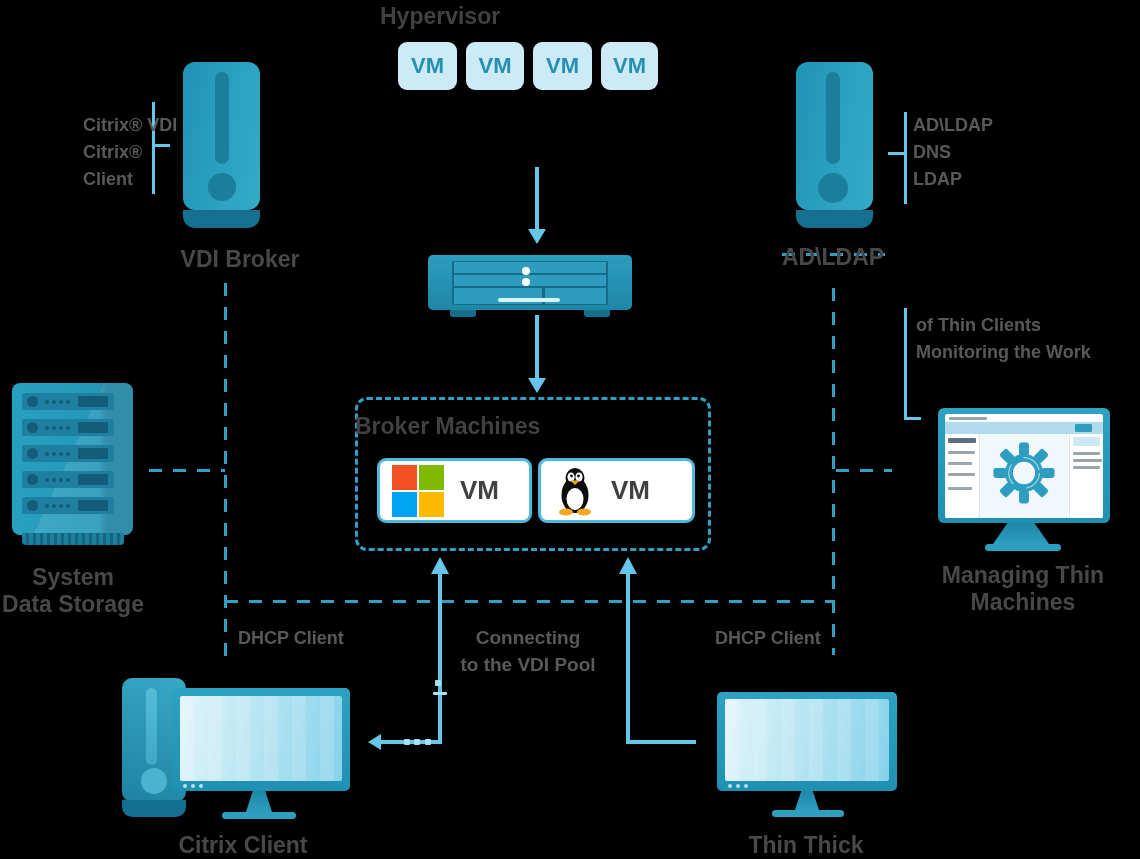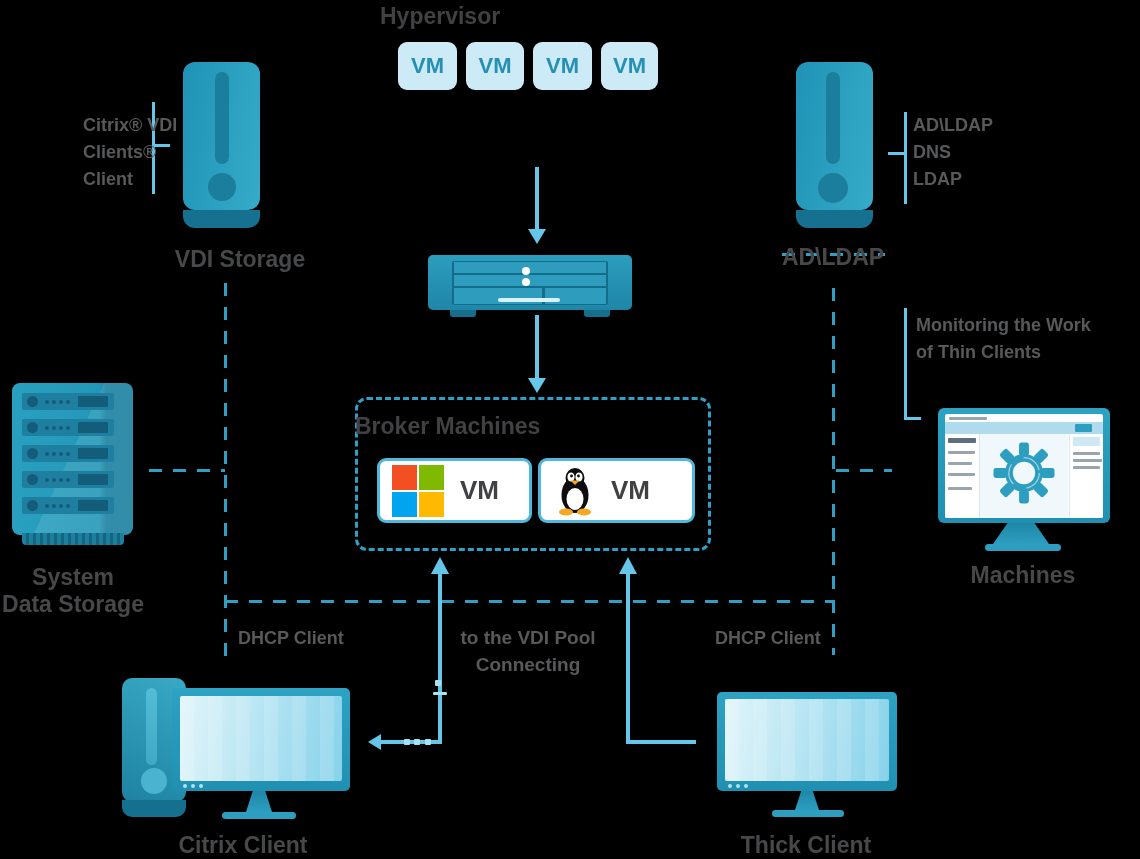--- a/index.html
+++ b/index.html
@@ -109,27 +109,27 @@
     </svg>
     <span class="vmtxt">VM</span>
   </div>
 
   <div class="abs" style="left:183px;top:62px;width:77px;height:166px;">
     <div class="abs tower-body" style="left:0;top:0;width:77px;height:148px;"></div>
     <div class="abs tower-slot" style="left:32px;top:10px;width:14px;height:92px;"></div>
     <div class="abs tower-dot" style="left:25px;top:111px;width:28px;height:28px;"></div>
     <div class="abs tower-base" style="left:0;top:148px;width:77px;height:18px;"></div>
   </div>
-  <div class="abs devlbl" style="left:145px;top:246px;width:190px;">VDI Storage</div>
+  <div class="abs devlbl" style="left:145px;top:246px;width:190px;">VDI Broker</div>
 
   <div class="abs sline" style="left:152px;top:102px;width:3px;height:92px;"></div>
   <div class="abs sline" style="left:154px;top:144px;width:16px;height:3px;"></div>
   <div class="abs ann" style="left:46px;top:112px;width:140px;margin-left:37px;">
     <div>Citrix® VDI</div>
-    <div>Clients®</div>
+    <div>Citrix®</div>
     <div>Client</div>
   </div>
 
   <div class="abs" style="left:796px;top:62px;width:77px;height:166px;">
     <div class="abs tower-body" style="left:0;top:0;width:77px;height:148px;"></div>
     <div class="abs tower-slot" style="left:30px;top:10px;width:14px;height:92px;"></div>
     <div class="abs tower-dot" style="left:22px;top:111px;width:30px;height:30px;"></div>
     <div class="abs tower-base" style="left:0;top:148px;width:77px;height:18px;"></div>
   </div>
   <div class="abs dash-h" style="left:782px;top:253px;width:103px;z-index:1;"></div>
@@ -251,28 +251,29 @@
         <div class="abs" style="left:3px;top:3px;width:27px;height:9px;background:#cfe9f4;border-radius:1px;"></div>
         <div class="abs gline" style="left:3px;top:18px;width:27px;height:3px;"></div>
         <div class="abs gline" style="left:3px;top:25px;width:29px;height:3px;"></div>
         <div class="abs gline" style="left:3px;top:32px;width:27px;height:3px;"></div>
       </div>
     </div>
     <div class="abs neck" style="left:55px;top:115px;width:56px;height:21px;"></div>
     <div class="abs mbase" style="left:47px;top:136px;width:76px;height:7px;"></div>
   </div>
   <div class="abs devlbl" style="left:933px;top:562px;width:180px;">
+    <div>Managing Thin</div>
     <div>Machines</div>
   </div>
 
   <div class="abs sline" style="left:904px;top:308px;width:3px;height:112px;"></div>
   <div class="abs sline" style="left:904px;top:417px;width:17px;height:3px;"></div>
   <div class="abs ann" style="left:916px;top:312px;width:210px;">
+    <div>of Thin Clients</div>
     <div>Monitoring the Work</div>
-    <div>of Thin Clients</div>
   </div>
 
   <div class="abs" style="left:122px;top:678px;width:64px;height:139px;">
     <div class="abs" style="left:0;top:0;width:64px;height:124px;border-radius:10px;background:linear-gradient(205deg,#38a9c5,#1e82a2);"></div>
     <div class="abs" style="left:24px;top:10px;width:11px;height:77px;border-radius:6px;background:linear-gradient(180deg,#54bcd5,#3fa9c6);"></div>
     <div class="abs" style="left:19px;top:90px;width:26px;height:26px;border-radius:50%;background:#4ab4cf;"></div>
     <div class="abs" style="left:0;top:122px;width:64px;height:17px;background:#156f8f;border-radius:0 0 10px 10px;"></div>
   </div>
   <div class="abs" style="left:172px;top:688px;width:178px;height:132px;">
     <div class="abs bezel" style="left:0;top:0;width:178px;height:103px;border-radius:5px;"></div>
@@ -291,22 +292,22 @@
     <div class="abs bezel" style="left:0;top:0;width:180px;height:99px;border-radius:5px;"></div>
     <div class="abs screen" style="left:8px;top:7px;width:164px;height:82px;">
       <div class="screen-stripes"></div>
     </div>
     <div class="abs mdot" style="left:11px;top:92px;"></div>
     <div class="abs mdot" style="left:19px;top:92px;"></div>
     <div class="abs mdot" style="left:27px;top:92px;"></div>
     <div class="abs neck" style="left:78px;top:99px;width:24px;height:19px;"></div>
     <div class="abs mbase" style="left:55px;top:118px;width:72px;height:7px;"></div>
   </div>
-  <div class="abs devlbl" style="left:716px;top:832px;width:180px;">Thick Client</div>
+  <div class="abs devlbl" style="left:716px;top:832px;width:180px;">Thin Thick</div>
 
   <div class="abs ann" style="left:238px;top:625px;width:140px;">DHCP Client</div>
   <div class="abs ann" style="left:715px;top:625px;width:140px;">DHCP Client</div>
   <div class="abs ann-c" style="left:418px;top:624px;width:220px;font-size:19px;">
+    <div>Connecting</div>
     <div>to the VDI Pool</div>
-    <div>Connecting</div>
   </div>
 
 </div>
 
 </body></html>

